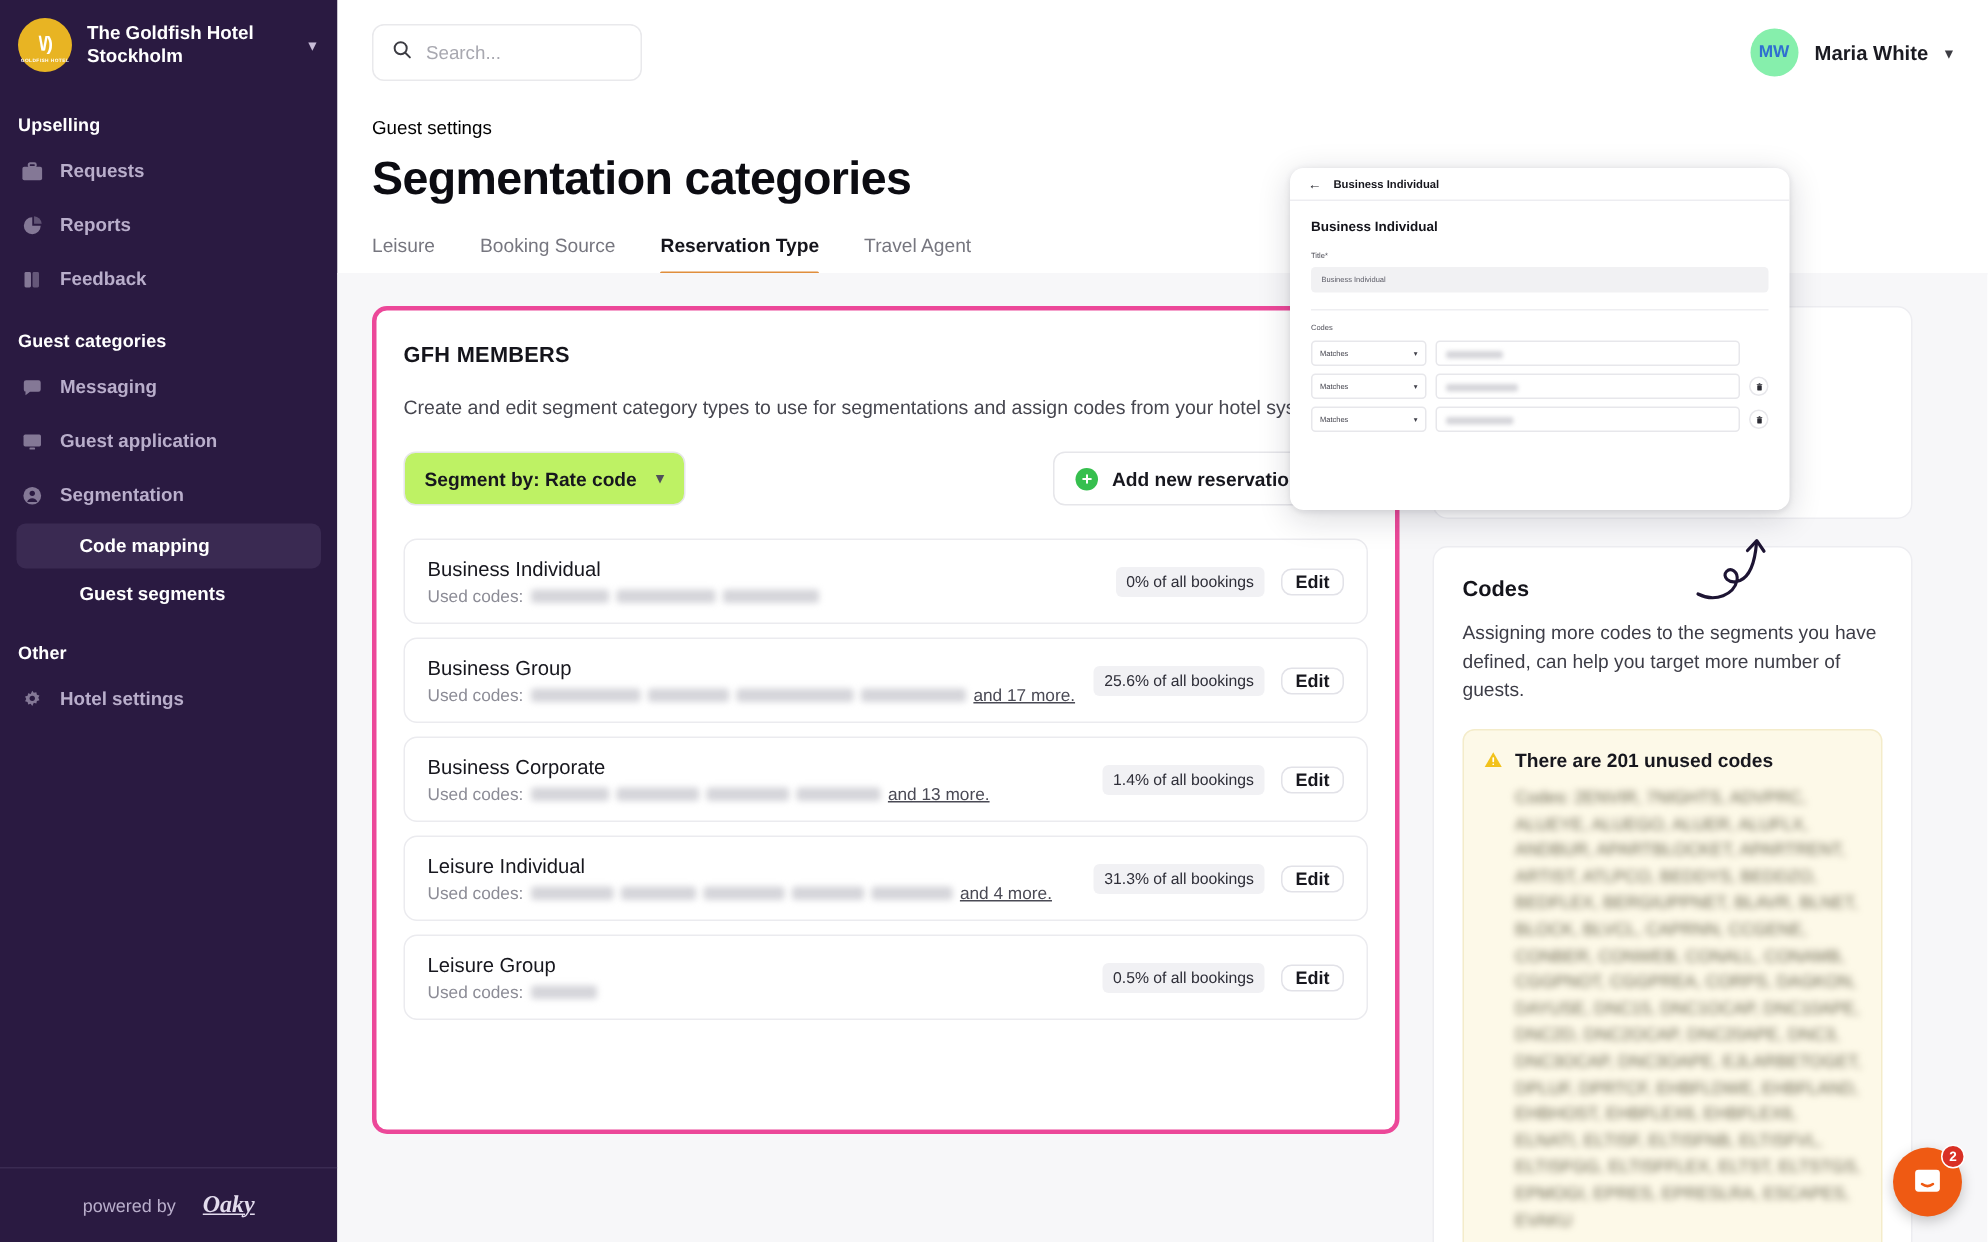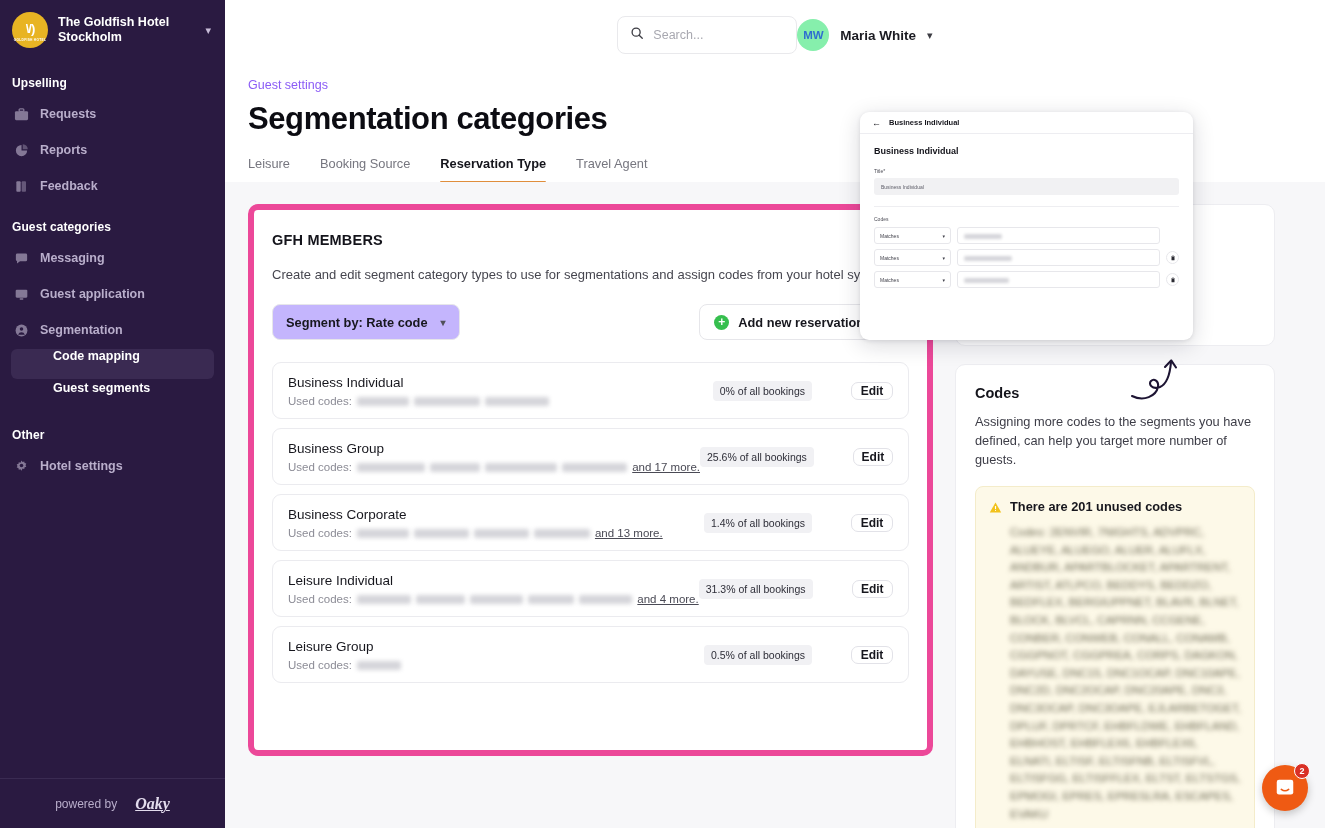--- a/index.html
+++ b/index.html
@@ -60,21 +60,21 @@
     cursor: pointer;
   }
   .nav-item .label {
     color: #b9aecb; font-size: 12.5px; font-weight: 700;
   }
   .nav-ico { width: 15px; height: 15px; flex: 0 0 15px; opacity: .55; }
   .nav-ico svg { display: block; width: 15px; height: 15px; }
 
   .subnav-item {
     margin: 1px 11px; height: 30px;
-    display: flex; 
+    display: flex; align-items: center;
     padding-left: 42px; border-radius: 6px;
     cursor: pointer;
   }
   .subnav-item .label { color: #ffffff; font-size: 12.5px; font-weight: 700; }
   .subnav-item.active { background: #3a2a52; }
 
   .sidebar-footer {
     margin-top: auto;
     border-top: 1px solid #3a2b52;
     height: 50px;
@@ -91,21 +91,21 @@
 
   
   .main {
     position: absolute; left: 225px; top: 0;
     width: 1100px; height: 828px;
     background: #ffffff;
   }
   .topbar {
     height: 70px; display: flex; align-items: center;
     padding: 0 23px 0 23px;
-    justify-content: center;
+    justify-content: space-between;
   }
   .search-box {
     width: 180px; height: 38px;
     border: 1px solid #e9e9ec; border-radius: 8px;
     display: flex; align-items: center; gap: 9px;
     padding: 0 12px;
     background: #fff;
   }
   .search-box input {
     border: 0; outline: 0; font-size: 12.5px;
@@ -118,21 +118,21 @@
   }
   .avatar {
     width: 32px; height: 32px; border-radius: 50%;
     background: #86efac; color: #2f6fd0;
     display: flex; align-items: center; justify-content: center;
     font-size: 11.5px; font-weight: 700;
   }
   .user-name { font-size: 13.5px; font-weight: 700; color: #1b1b22; }
 
   .page-head { padding: 8px 0 0 23px; }
-  .breadcrumb { font-size: 12.5px; color: #8b5cf6; }
+  .breadcrumb { font-size: 12.5px; color: #000000; }
   .page-title {
     font-size: 31px; font-weight: 800; color: #0c0c12;
     margin-top: 9px; letter-spacing: -.4px;
   }
   .tabs {
     display: flex; gap: 30px;
     padding: 0 0 0 23px; margin-top: 19px;
     border-bottom: 1px solid #ececf0;
     position: relative;
   }
@@ -149,38 +149,38 @@
   .content {
     position: absolute; top: 182px; left: 0; right: 0; bottom: 0;
     background: #f7f7f9;
     display: flex; gap: 22px;
     padding: 22px 23px 0 23px;
   }
 
   
   .panel {
     flex: 1 1 auto; max-width: 685px;
-    background: #fff; border: 6px solid #ec4899; border-radius: 10px;
+    background: #fff; border: 3px solid #ec4899; border-radius: 10px;
     padding: 22px 18px 24px 18px;
     height: 552px;
   }
   .panel-title {
     font-size: 14.5px; font-weight: 800; color: #14141b;
     letter-spacing: .2px;
   }
   .panel-desc {
     margin-top: 18px; font-size: 13px; color: #46464f; line-height: 18px;
   }
   .panel-toolbar {
     margin-top: 20px; display: flex; align-items: center;
     justify-content: space-between;
   }
   .select-btn {
     height: 36px; border: 1px solid #e6e6ea; border-radius: 8px;
-    background: #c4b5fd; display: flex; align-items: center; gap: 13px;
+    background: #bef264; display: flex; align-items: center; gap: 13px;
     padding: 0 13px; cursor: pointer;
     font-size: 12.8px; font-weight: 700; color: #17171e;
   }
   .add-btn {
     height: 36px; border: 1px solid #e6e6ea; border-radius: 8px;
     background: #fff; display: flex; align-items: center; gap: 9px;
     padding: 0 14px; cursor: pointer;
     font-size: 12.8px; font-weight: 700; color: #17171e;
     white-space: nowrap;
   }
@@ -206,21 +206,21 @@
     display: inline-block; height: 9px; border-radius: 2px;
     background: #d5d5da; filter: blur(2.2px); position: relative; top: 1px;
   }
   .more-link {
     color: #4a4a55; text-decoration: underline; font-size: 11.5px;
     cursor: pointer;
   }
   .pct-badge {
     background: #f1f1f4; border-radius: 4px;
     font-size: 10.5px; color: #2e2e38; padding: 4px 7px;
-    margin-right: 39px; white-space: nowrap;
+    margin-right: 11px; white-space: nowrap;
   }
   .edit-btn {
     width: 42px; height: 18px; border: 1px solid #e2e2e8; border-radius: 7px;
     background: #fff; cursor: pointer;
     display: flex; align-items: center; justify-content: center;
     font-size: 12px; font-weight: 700; color: #17171e;
   }
 
   
   .rightcol {

